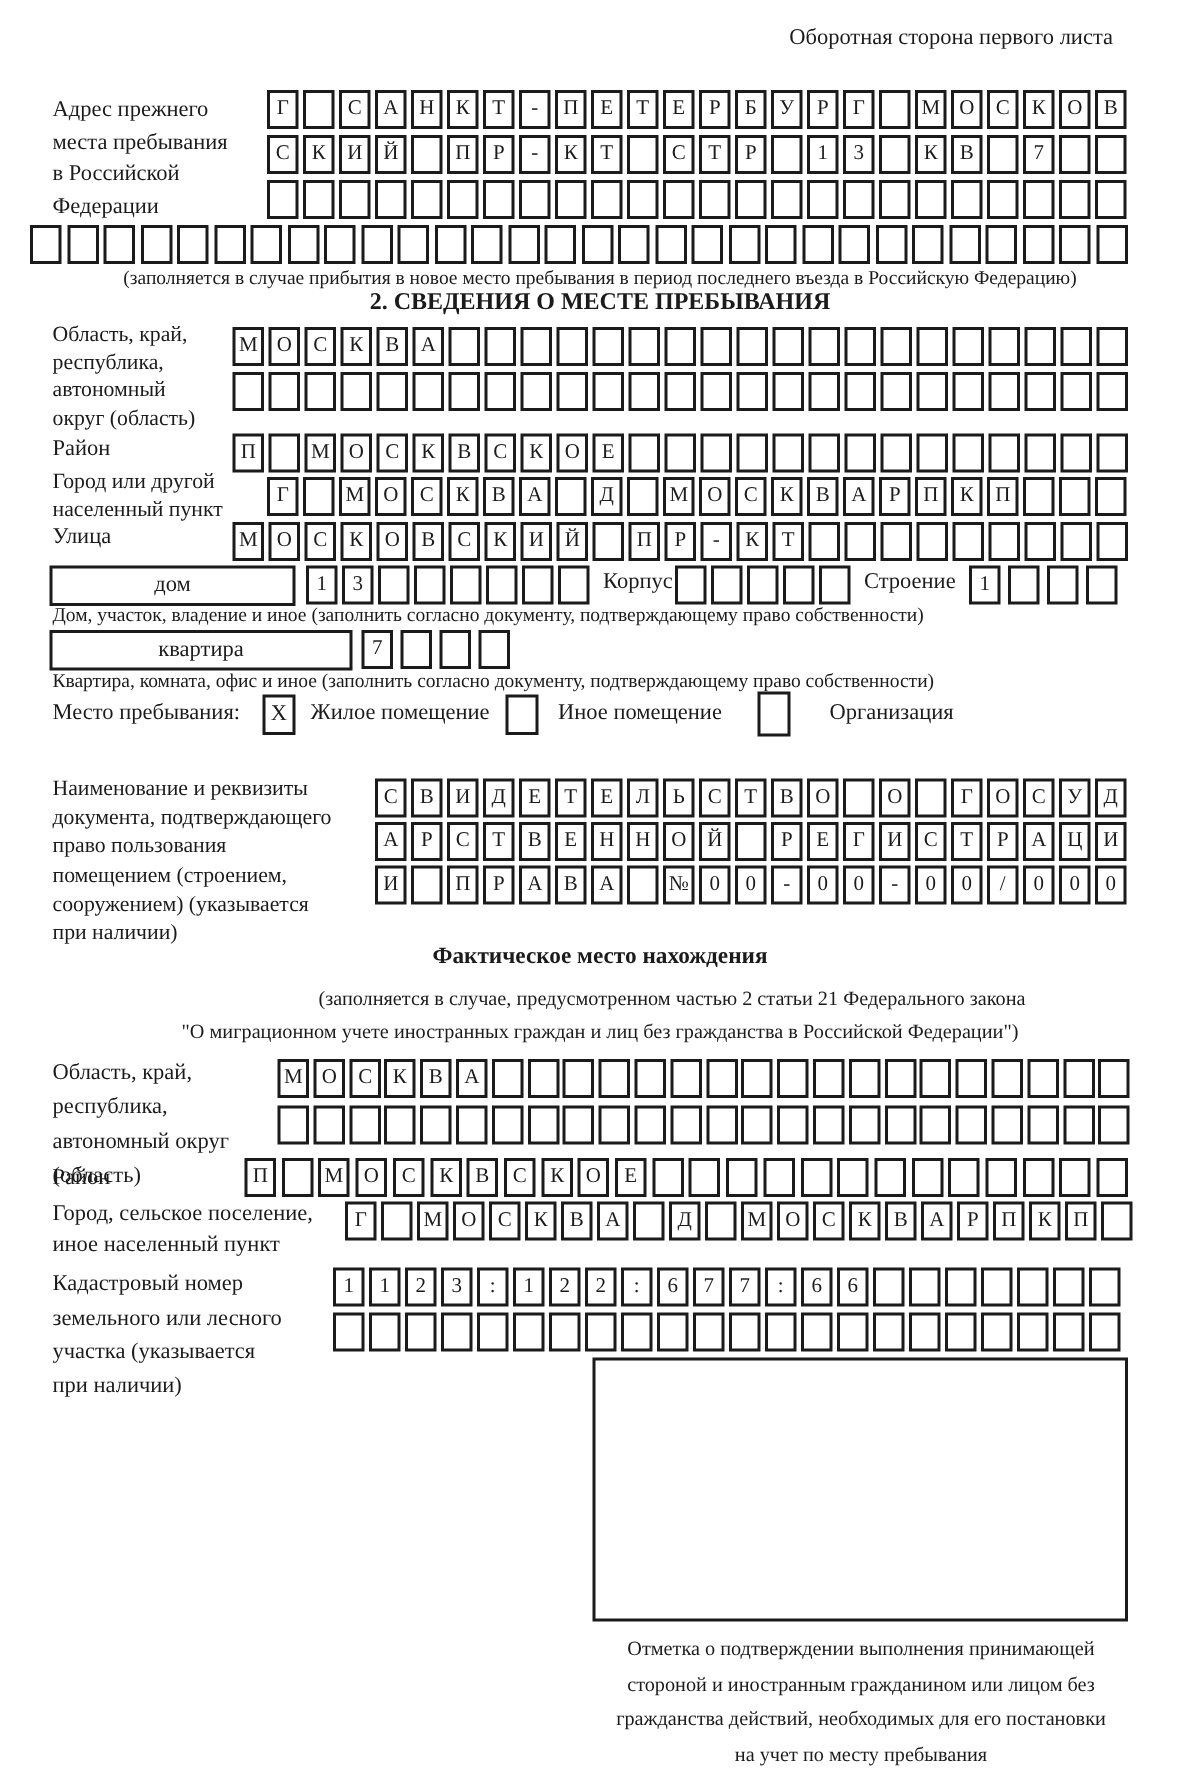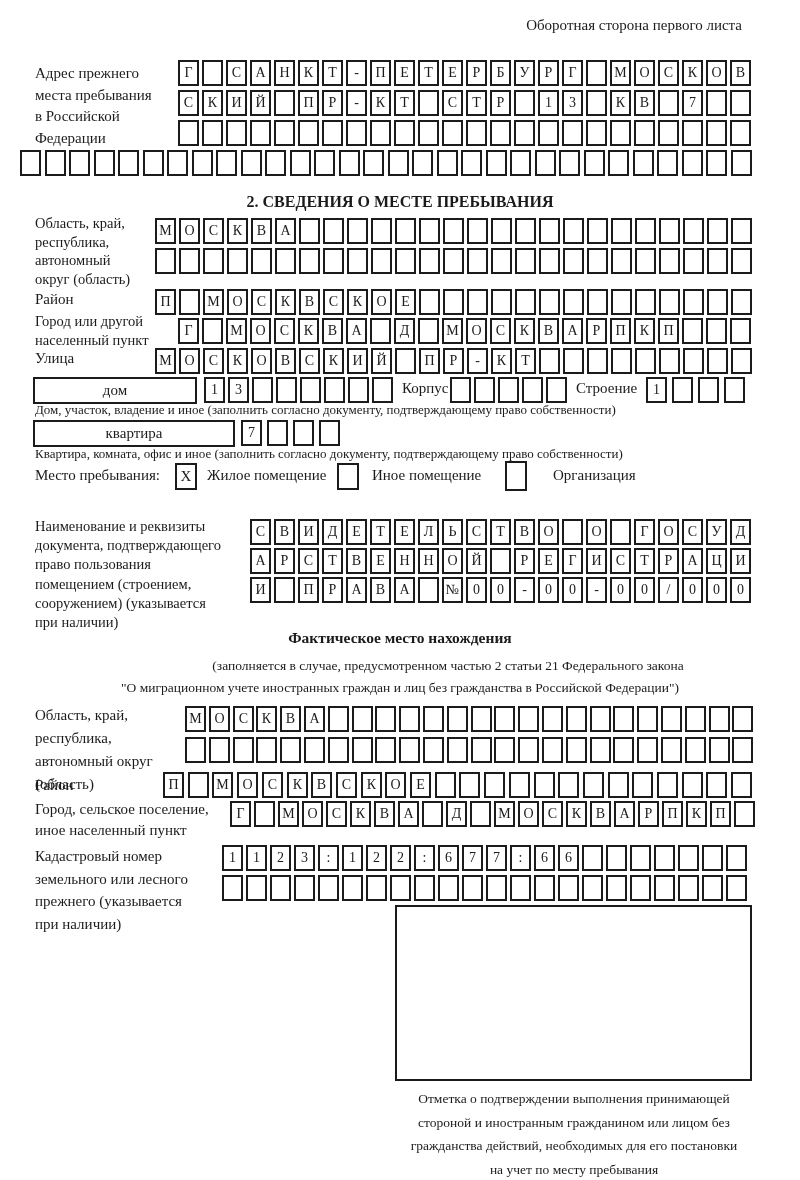--- a/index.html
+++ b/index.html
@@ -31,20 +31,21 @@
 
   <div class="txt" style="top:17px;right:58px;">Оборотная сторона первого листа</div>
 
   <div class="lblock" style="left:35px;top:63px;line-height:21.5px;">
     <div>Адрес прежнего</div>
     <div>места пребывания</div>
     <div>в Российской</div>
     <div>Федерации</div>
   </div>
 
+  <div class="caption centered" style="top:177px;">(заполняется в случае прибытия в новое место пребывания в период последнего въезда в Российскую Федерацию)</div>
 
   <div class="title2 centered" style="top:193px;">2. СВЕДЕНИЯ О МЕСТЕ ПРЕБЫВАНИЯ</div>
 
   <div class="lblock small" style="left:35px;top:214px;line-height:18.6px;">
     <div>Область, край,</div>
     <div>республика,</div>
     <div>автономный</div>
     <div>округ (область)</div>
   </div>
   <div class="txt" style="left:35px;top:291px;">Район</div>
@@ -100,21 +101,21 @@
     <div>(область)</div>
   </div>
   <div class="txt" style="left:35px;top:777px;">Район</div>
   <div class="lblock" style="left:35px;top:799px;line-height:21px;">
     <div>Город, сельское поселение,</div>
     <div>иное населенный пункт</div>
   </div>
   <div class="lblock" style="left:35px;top:845px;line-height:22.5px;">
     <div>Кадастровый номер</div>
     <div>земельного или лесного</div>
-    <div>прежнего (указывается</div>
+    <div>участка (указывается</div>
     <div>при наличии)</div>
   </div>
 
   <div class="stampbox" style="left:395px;top:905px;width:357px;height:176px;"></div>
   <div class="stampcap" style="left:385px;top:1087px;width:378px;">
     <div>Отметка о подтверждении выполнения принимающей</div>
     <div>стороной и иностранным гражданином или лицом без</div>
     <div>гражданства действий, необходимых для его постановки</div>
     <div>на учет по месту пребывания</div>
   </div>

